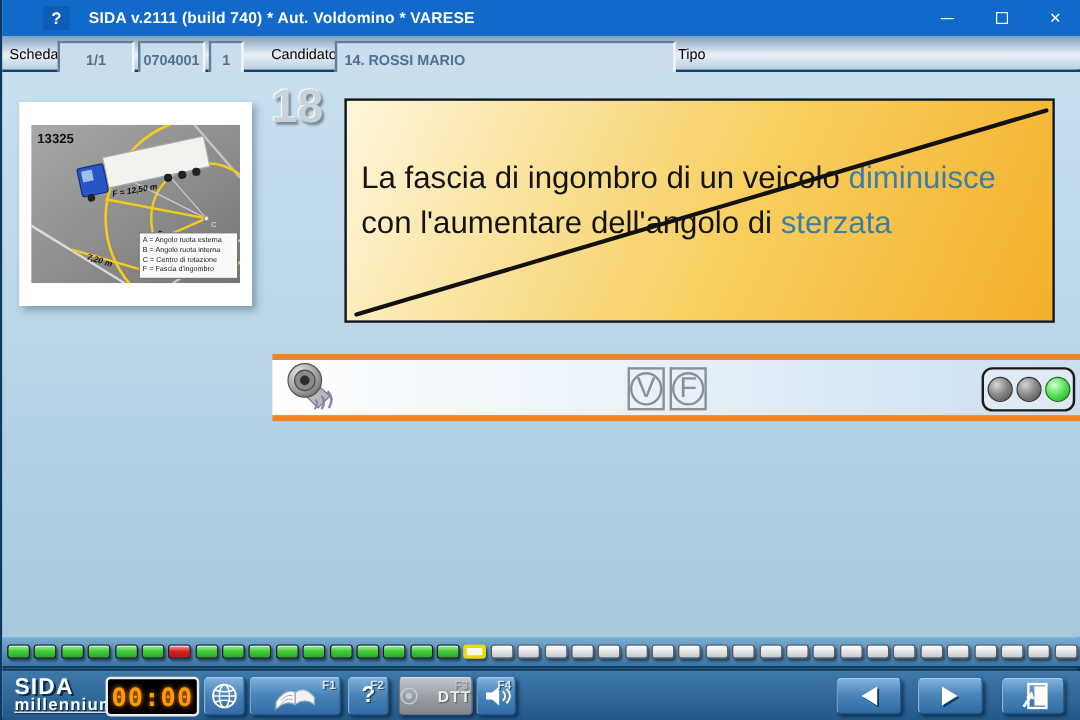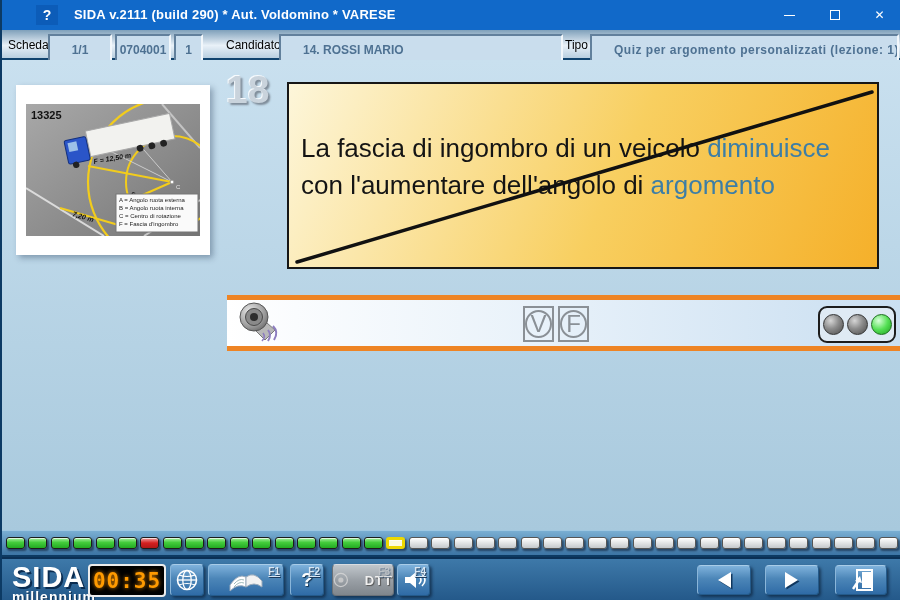--- a/index.html
+++ b/index.html
@@ -15,21 +15,21 @@
   .win-btn { width:45px; height:30px; display:flex; align-items:center; justify-content:center; color:#fff; font-size:12px; cursor:default; }
   .ic-min { display:block; width:11px; height:1px; background:#fff; }
   .ic-max { display:block; width:10px; height:10px; border:1px solid #fff; }
 
   
   .header { position:absolute; left:0; top:30px; width:900px; height:30px;
     background:linear-gradient(180deg,#7fa0ba 0%, #e9f1f8 55%, #b9cfe0 100%);
     border-bottom:2px solid #11436e; }
   .hlabel { position:absolute; top:8px; font-size:12px; color:#000; }
   .hfield { position:absolute; top:4px; height:31px; background:#c9dded; border:2px solid; border-color:#62809c #f2f7fb #f2f7fb #62809c; color:#4e7192; font-weight:bold; font-size:12px; display:flex; align-items:center; justify-content:center; overflow:hidden; white-space:nowrap; }
-  .hfield.left { justify-content:flex-start; padding-left:22px; }
+  .hfield.left { justify-content:flex-start; padding-left:6px; }
 
   
   .main { position:absolute; left:0; top:60px; width:900px; height:470px; background:linear-gradient(180deg,#c9e0ef 0%, #a8c9dd 100%); }
 
   .figure-frame { position:absolute; left:14px; top:25px; width:194px; height:170px; background:#ffffff; padding:19px 10px; box-shadow:3px 3px 6px rgba(20,40,70,.35); }
   .figure-frame svg { display:block; }
 
   .qnum { position:absolute; left:224px; top:8px; font-size:39px; font-weight:bold; color:#c9d3dc; text-shadow:-1px -1px 0 #f6fafd, 2px 2px 2px #7e8b98; }
 
   .qbox { position:absolute; left:285px; top:22px; width:592px; height:187px; border:2px solid #161616;
@@ -59,41 +59,41 @@
   .qbtn.green { background:linear-gradient(180deg,#a8f0a0 0%, #44cc3c 45%, #22aa22 100%); }
   .qbtn.red   { background:linear-gradient(180deg,#f0a0a0 0%, #d42020 50%, #b01818 100%); }
   .qbtn.blank { background:linear-gradient(180deg,#ffffff 0%, #dcdee0 60%, #c4c8cc 100%); border-color:#555; }
   .qbtn.current { background:#fbfbdf; border:3px solid #ecd802; }
 
   
   .toolbar { position:absolute; left:0; top:557px; width:900px; height:43px;
     background:linear-gradient(180deg,#3e79a9 0%, #24598a 100%);
     border-top:2px solid #0b3055; }
   .logo { position:absolute; left:10px; top:4px; color:#fff; line-height:1; }
-  .logo-main { font-size:29px; font-weight:bold; letter-spacing:1px; text-shadow:2px 2px 0 #0a2c50; }
+  .logo-main { font-size:19px; font-weight:bold; letter-spacing:1px; text-shadow:2px 2px 0 #0a2c50; }
   .logo-sub { font-size:14px; font-weight:bold; letter-spacing:1px; margin-top:-2px; text-shadow:1px 1px 0 #0a2c50;text-decoration:underline; }
   .timer { position:absolute; left:86px; top:5px; width:78px; height:33px; background:#000; border:2px solid #ececec; border-radius:4px; display:flex; align-items:center; justify-content:center;
     font-family:"DejaVu Sans Mono", monospace; font-weight:bold; font-size:21px; color:#ff9a00; letter-spacing:1px; text-shadow:0 0 4px rgba(255,150,0,.9); }
   .tbtn { position:absolute; top:5px; height:32px; border-radius:4px; border:1px solid #245a8a; border-top-color:#a8cce8; border-left-color:#8ab6da;
     background:linear-gradient(180deg,#7fb2dc 0%, #4c86b8 45%, #2f6ba6 100%);
     box-shadow:2px 2px 3px rgba(5,20,40,.55); display:flex; align-items:center; justify-content:center; }
   .tbtn.disabled { background:linear-gradient(180deg,#c0c6cb 0%, #9aa0a6 50%, #80868c 100%); border-color:#6a7076; border-top-color:#d8dce0; }
-  .fn-label { position:absolute; top:1px; right:3px; font-size:10px; font-weight:bold; color:#d8e6f2; text-shadow:1px 1px 1px #1a3a5c;text-decoration:underline; }
+  .fn-label { position:absolute; top:1px; right:3px; font-size:10px; font-weight:bold; color:#d8e6f2; text-shadow:1px 1px 1px #1a3a5c; }
   .fn-label.faint { color:#c8ccd0; opacity:.5;margin-left:32px; }
   .dtt-text { color:#f0f0f0; font-weight:bold; font-size:13px; letter-spacing:1px; text-shadow:1px 1px 1px #555; margin-left:16px; }
   .qmark { color:#fff; font-size:19px; font-weight:bold; text-shadow:1px 1px 1px #14324e; }
 </style>
 </head>
 <body>
 
 <div class="window">
 
   <div class="titlebar">
     <div class="app-icon">?</div>
-    <div class="title-text">SIDA v.2111 (build 290) * Aut. Voldomino * VARESE</div>
+    <div class="title-text">SIDA v.2111 (build 740) * Aut. Voldomino * VARESE</div>
     <div class="win-controls">
       <div class="win-btn">
           <span class="ic-min"></span>
         </div>
       <div class="win-btn">
           <span class="ic-max"></span>
         </div>
       <div class="win-btn">
           <span>✕</span>
         </div>
@@ -101,21 +101,20 @@
   </div>
 
   <div class="header">
     <span class="hlabel" style="left:6px">Scheda</span>
     <span class="hfield" style="left:46px; width:64px">1/1</span>
     <span class="hfield" style="left:113px; width:56px">0704001</span>
     <span class="hfield" style="left:172px; width:29px">1</span>
     <span class="hlabel" style="left:224px">Candidato</span>
     <span class="hfield left" style="left:277px; width:284px">14. ROSSI MARIO</span>
     <span class="hlabel" style="left:563px">Tipo</span>
-    <span class="hfield left" style="left:588px; width:309px; letter-spacing:.5px">Quiz per argomento personalizzati (lezione: 1)</span>
   </div>
 
   <div class="main">
 
     <div class="figure-frame">
       <svg width="174" height="132" viewBox="0 0 174 132">
         <defs>
           <linearGradient id="asph" x1="0" y1="0" x2="1" y2="1">
             <stop offset="0" stop-color="#a8a8a8"></stop>
               <stop offset=".6" stop-color="#8a8a8a"></stop>
@@ -152,21 +151,21 @@
         <text x="93" y="114" font-size="6" fill="#222">C = Centro di rotazione</text>
         <text x="93" y="122" font-size="6" fill="#222">F = Fascia d'ingombro</text>
         <text x="5" y="15" font-size="11" font-weight="bold" fill="#111">13325</text>
       </svg>
     </div>
 
     <div class="qnum">18</div>
 
     <div class="qbox">
       <div class="qtext">
-        <span>La fascia di ingombro di un veicolo </span><span class="qhl">diminuisce</span><span> con l'aumentare dell'angolo di </span><span class="qhl">argomento</span>
+        <span>La fascia di ingombro di un veicolo </span><span class="qhl">diminuisce</span><span> con l'aumentare dell'angolo di </span><span class="qhl">sterzata</span>
       </div>
       <svg class="strike" width="588" height="183" viewBox="0 0 588 183">
         <line x1="8" y1="178" x2="583" y2="8" stroke="#111" stroke-width="3.5" stroke-linecap="round"></line>
       </svg>
     </div>
 
     <div class="answer-bar">
       <svg class="speaker" width="52" height="46" viewBox="0 0 52 46">
         <defs>
           <radialGradient id="spk" cx=".35" cy=".3" r=".9">
@@ -238,21 +237,21 @@
       <div class="qbtn blank"></div>
       <div class="qbtn blank"></div>
       <div class="qbtn blank"></div>
     </div>
 
   <div class="toolbar">
     <div class="logo">
       <div class="logo-main">SIDA</div>
       <div class="logo-sub">millennium</div>
     </div>
-    <div class="timer">00:35</div>
+    <div class="timer">00:00</div>
 
     <div class="tbtn" style="left:168px; width:34px">
       <svg width="24" height="24" viewBox="0 0 24 24">
         <circle cx="12" cy="12" r="9.5" fill="none" stroke="#fff" stroke-width="1.6"></circle>
         <ellipse cx="12" cy="12" rx="4.2" ry="9.5" fill="none" stroke="#fff" stroke-width="1.3"></ellipse>
         <line x1="2.5" y1="12" x2="21.5" y2="12" stroke="#fff" stroke-width="1.3"></line>
         <path d="M4,7 Q12,10 20,7 M4,17 Q12,14 20,17" fill="none" stroke="#fff" stroke-width="1.2"></path>
       </svg>
     </div>
 

